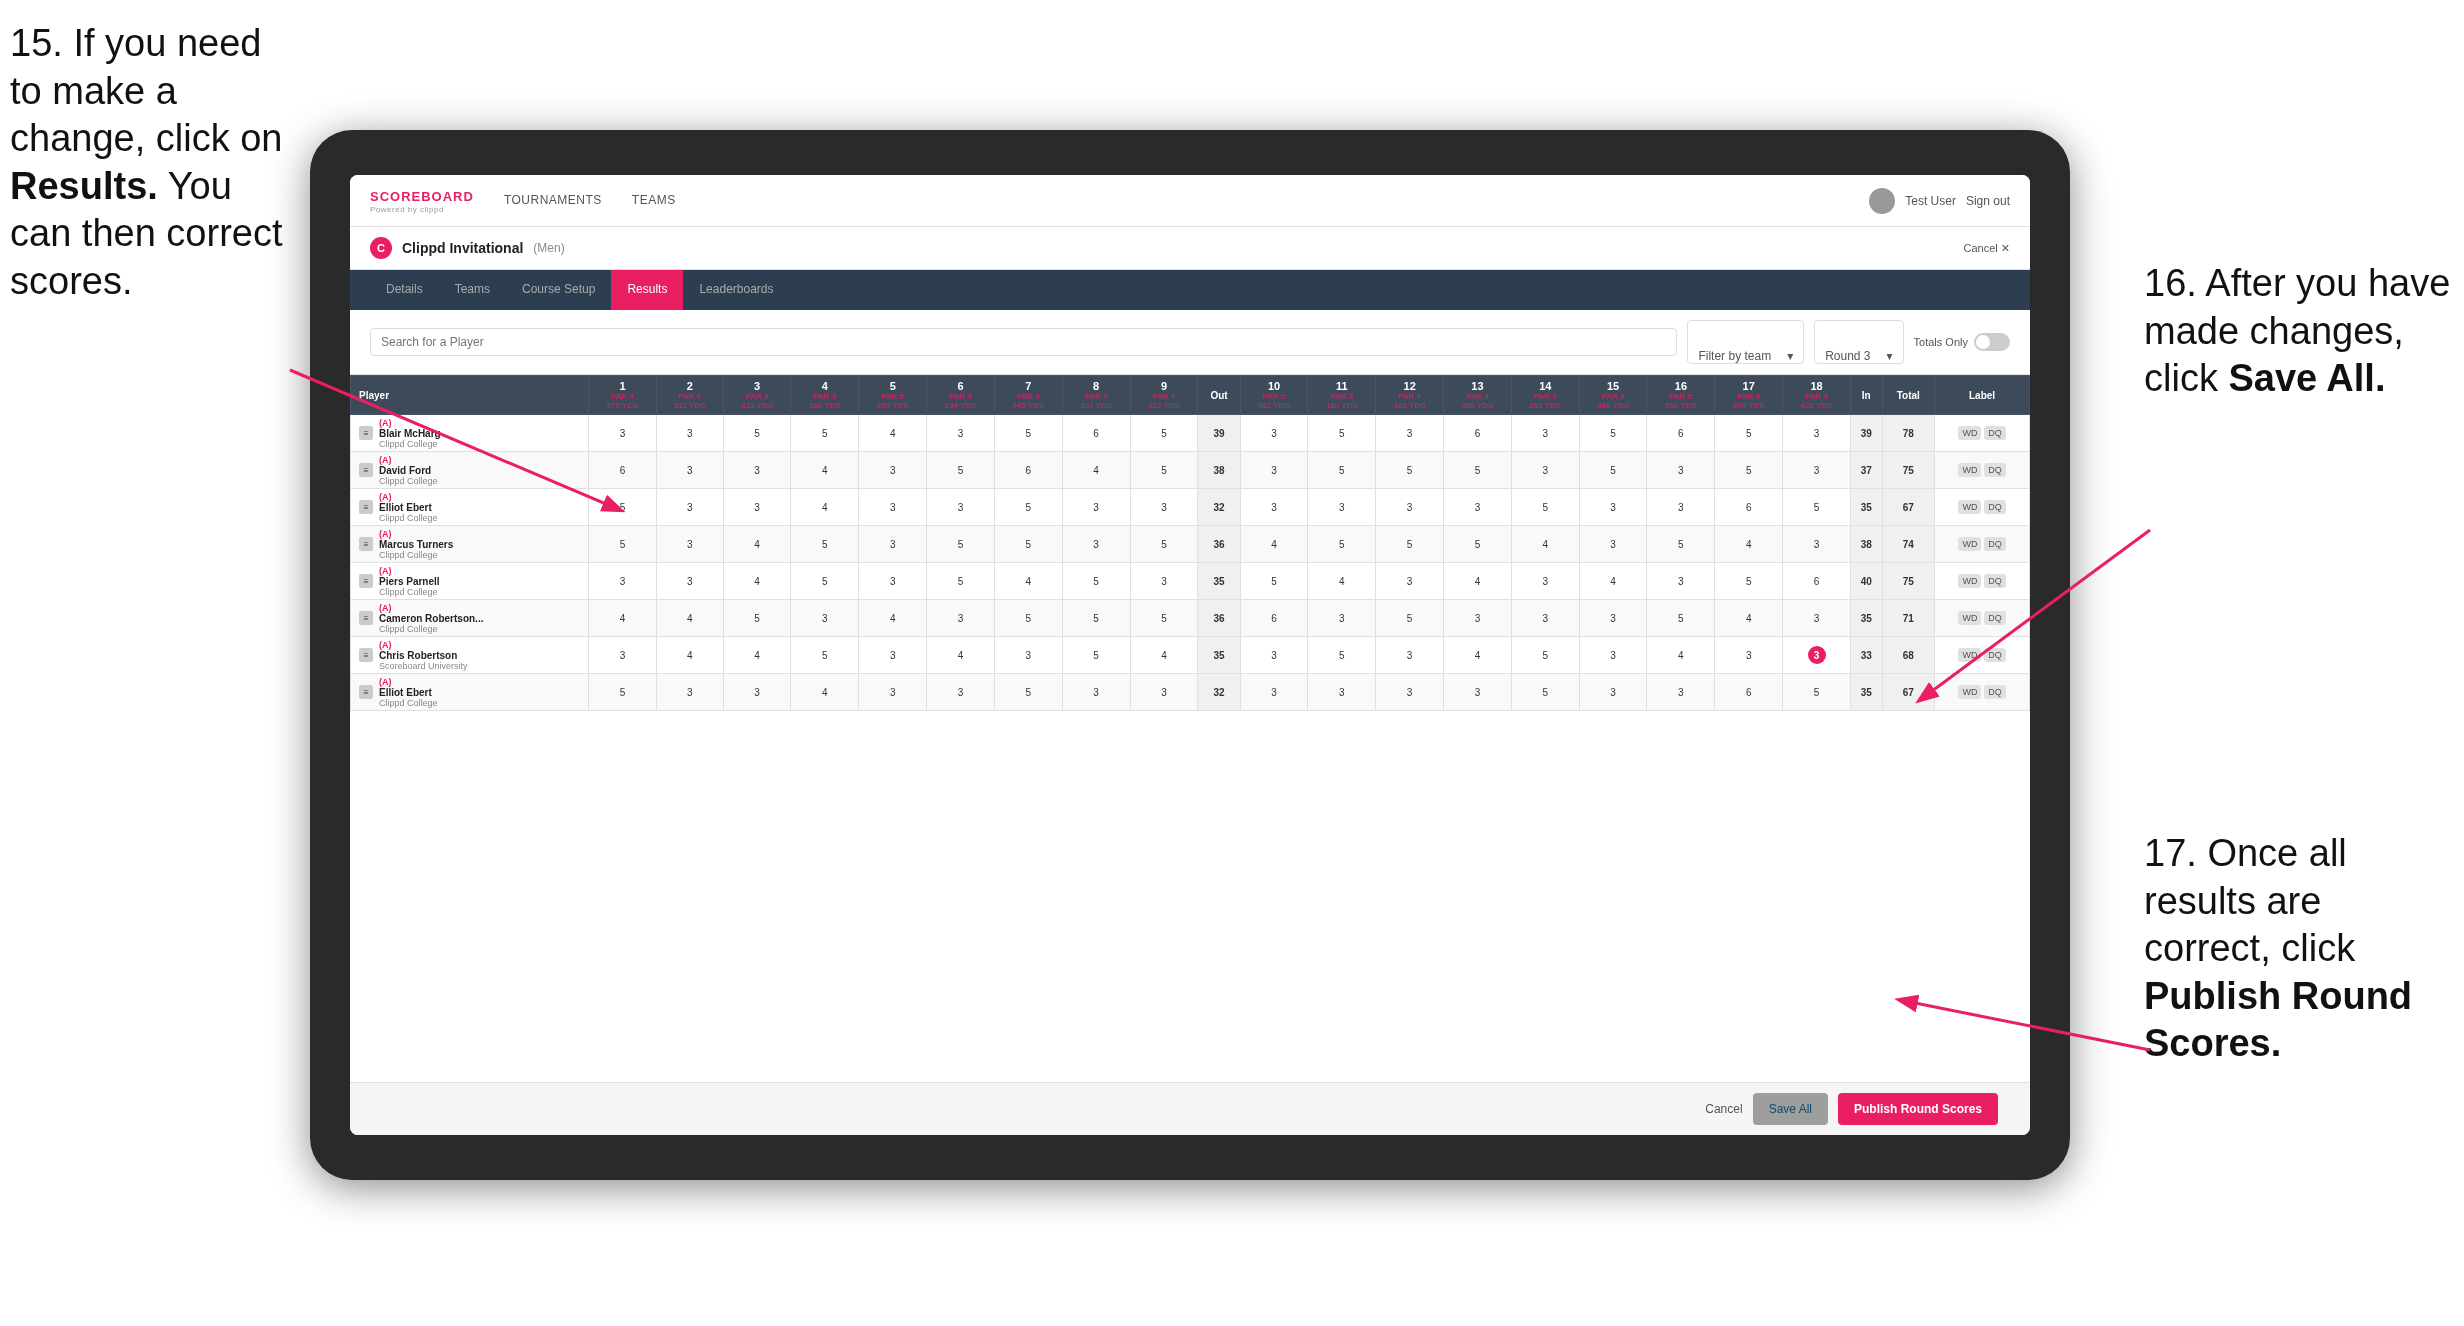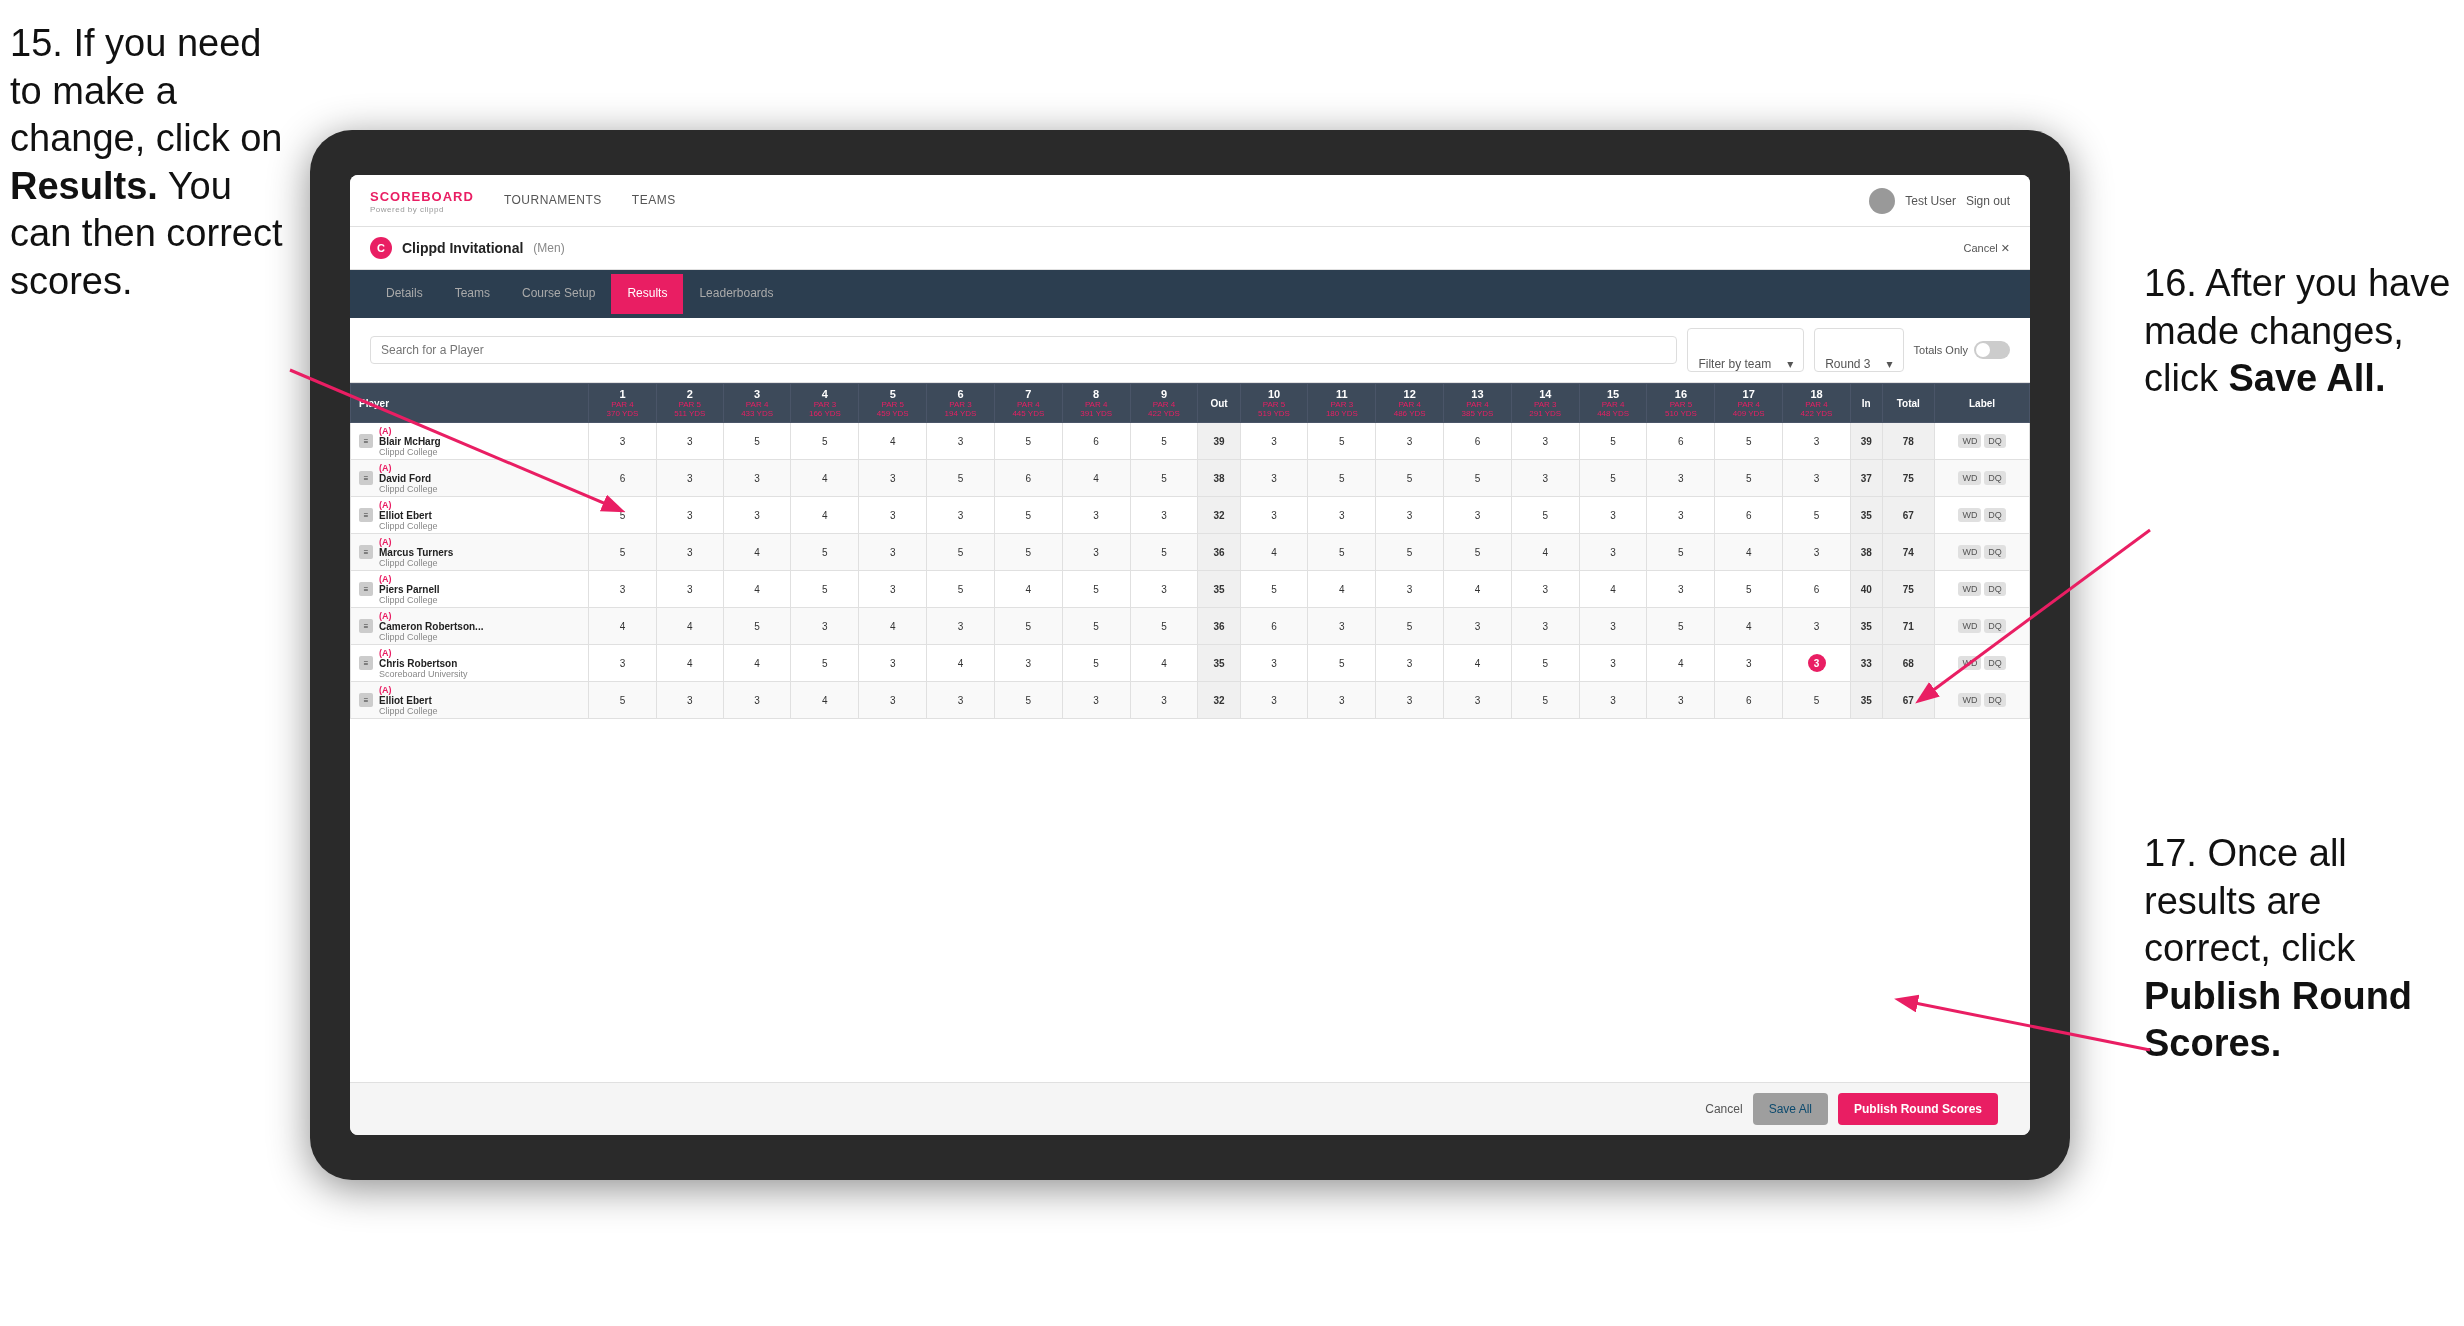--- a/index.html
+++ b/index.html
@@ -178,21 +178,21 @@
       color: #555;
       cursor: pointer;
     }
 
     
     .sub-tabs {
       background: #2c3e50;
       display: flex;
       align-items: center;
       padding: 0 20px;
-      height: 48px;
+      height: 40px;
       flex-shrink: 0;
     }
     .sub-tab {
       font-size: 12px;
       color: #aaa;
       padding: 0 16px;
       height: 40px;
       display: flex;
       align-items: center;
       cursor: pointer;
@@ -530,21 +530,21 @@
               </th>
             <th>
                 <div class="hole-num">9</div>
                 <div class="par-yds">PAR 4</div>
                 <div class="par-yds">422 YDS</div>
               </th>
             <th>Out</th>
             <th>
                 <div class="hole-num">10</div>
                 <div class="par-yds">PAR 5</div>
-                <div class="par-yds">519 YDS</div>
+                <div class="par-yds">982 YDS</div>
               </th>
             <th>
                 <div class="hole-num">11</div>
                 <div class="par-yds">PAR 3</div>
                 <div class="par-yds">180 YDS</div>
               </th>
             <th>
                 <div class="hole-num">12</div>
                 <div class="par-yds">PAR 4</div>
                 <div class="par-yds">486 YDS</div>

